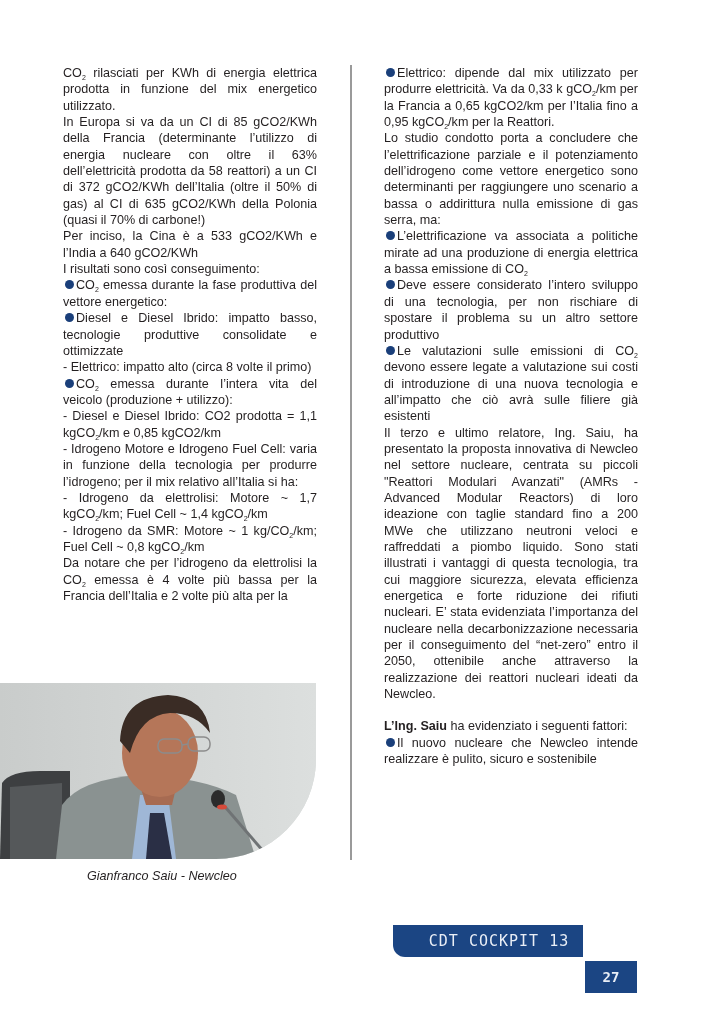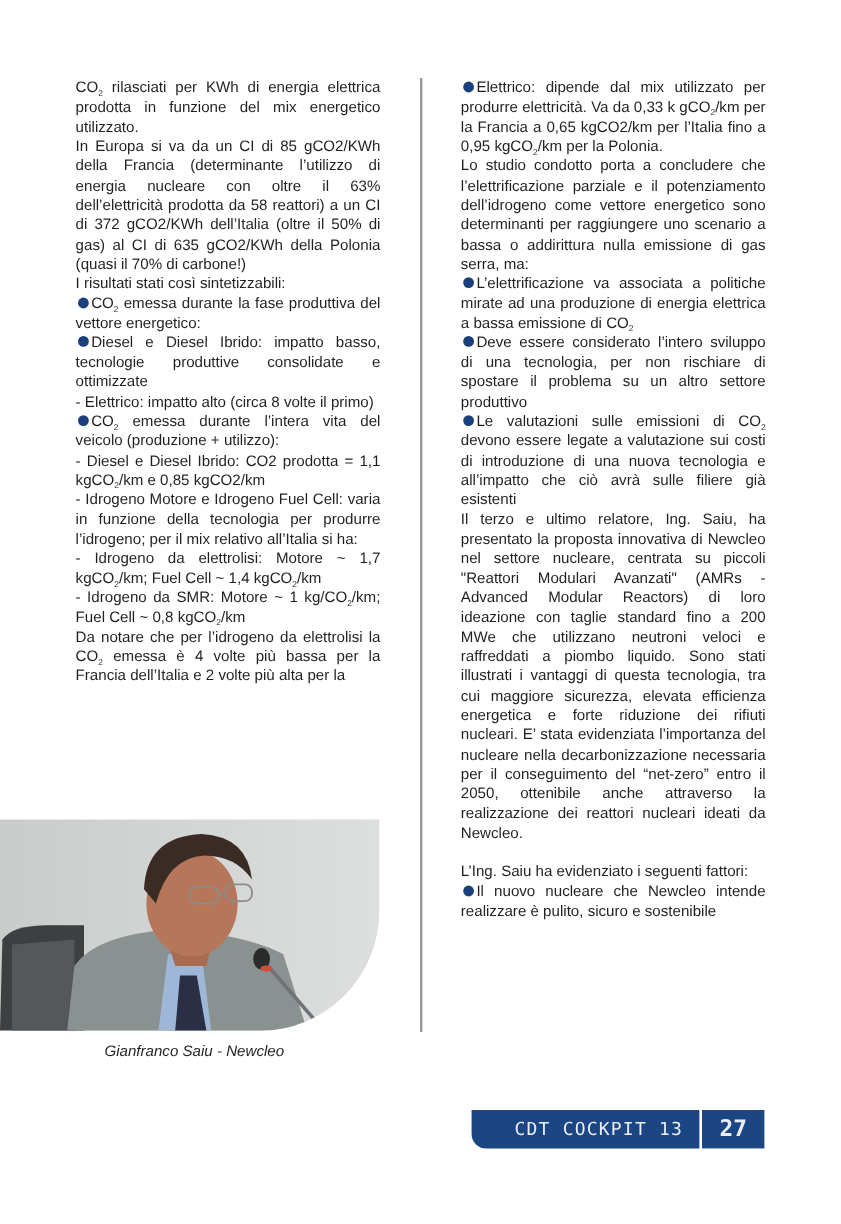--- a/index.html
+++ b/index.html
@@ -17,21 +17,21 @@
   .bullet-dot {
     display: inline-block;
     width: 9px; height: 9px;
     border-radius: 50%;
     background: #1a3f7a;
     margin-left: 2px;
     margin-right: 2px;
     vertical-align: 0px;
   }
   sub { font-size: 7px; vertical-align: -3px; line-height: 0; }
-  b { font-weight: normal; }
+  b { font-weight: bold; }
   .divider {
     position: absolute;
     left: 350px; top: 65px;
     width: 1.5px; height: 795px;
     background: #9a9a9a;
   }
   .spacer { display: block; height: 16px; }
   .photo {
     position: absolute;
     left: 0; top: 683px;
@@ -64,47 +64,48 @@
     letter-spacing: 1px;
     display: flex; align-items: center; justify-content: center;
     padding-left: 22px;
   }
   .footer-sep { width: 2px; height: 32px; background: #ffffff; }
   .footer-page {
     width: 52px; height: 32px;
     background: #1b4583;
     color: #e9eef6;
     font-family: "DejaVu Sans Mono", monospace;
-    font-size: 19px;
+    font-size: 14px;
     font-weight: bold;
-    display: flex; align-items: center; justify-content: center;
+    display: flex; align-items: center; justify-content: center; margin-top: 36px;
   }
 </style>
 </head>
 <body>
 
 <div class="col col-left">
   <span class="p"><span>CO</span><sub>2</sub><span> rilasciati per KWh di energia elettrica prodotta in funzione del mix energetico utilizzato.</span></span>
   <span class="p">In Europa si va da un CI di 85 gCO2/KWh della Francia (determinante l’utilizzo di energia nucleare con oltre il 63% dell’elettricità prodotta da 58 reattori) a un CI di 372 gCO2/KWh dell’Italia (oltre il 50% di gas) al CI di 635 gCO2/KWh della Polonia (quasi il 70% di carbone!)</span>
-  <span class="p">I risultati stati così sintetizzabili:</span>
+  <span class="p">Per inciso, la Cina è a 533 gCO2/KWh e l’India a 640 gCO2/KWh</span>
+  <span class="p">I risultati sono così conseguimento:</span>
   <span class="p"><span class="bullet-dot"></span><span>CO</span><sub>2</sub><span> emessa durante la fase produttiva del vettore energetico:</span></span>
   <span class="p"><span class="bullet-dot"></span><span>Diesel e Diesel Ibrido: impatto basso, tecnologie produttive consolidate e ottimizzate</span></span>
   <span class="p">- Elettrico: impatto alto (circa 8 volte il primo)</span>
   <span class="p"><span class="bullet-dot"></span><span>CO</span><sub>2</sub><span> emessa durante l’intera vita del veicolo (produzione + utilizzo):</span></span>
   <span class="p"><span>- Diesel e Diesel Ibrido: CO2 prodotta = 1,1 kgCO</span><sub>2</sub><span>/km e 0,85 kgCO2/km</span></span>
   <span class="p">- Idrogeno Motore e Idrogeno Fuel Cell: varia in funzione della tecnologia per produrre l’idrogeno; per il mix relativo all’Italia si ha:</span>
   <span class="p"><span>- Idrogeno da elettrolisi:  Motore ~ 1,7 kgCO</span><sub>2</sub><span>/km; Fuel Cell ~ 1,4 kgCO</span><sub>2</sub><span>/km</span></span>
   <span class="p"><span>- Idrogeno da SMR: Motore ~ 1  kg/CO</span><sub>2</sub><span>/km; Fuel Cell ~ 0,8 kgCO</span><sub>2</sub><span>/km</span></span>
   <span class="p"><span>Da notare che per l’idrogeno da elettrolisi la CO</span><sub>2</sub><span> emessa è 4 volte più bassa per la Francia dell’Italia e 2 volte più alta per la</span></span>
 </div>
 
 <div class="divider"></div>
 
 <div class="col col-right">
-  <span class="p"><span class="bullet-dot"></span><span>Elettrico: dipende dal mix utilizzato per produrre elettricità. Va da 0,33 k   gCO</span><sub>2</sub><span>/km per la Francia a 0,65 kgCO2/km per l’Italia fino a 0,95 kgCO</span><sub>2</sub><span>/km per la Polonia.</span></span>
+  <span class="p"><span class="bullet-dot"></span><span>Elettrico: dipende dal mix utilizzato per produrre elettricità. Va da 0,33 k   gCO</span><sub>2</sub><span>/km per la Francia a 0,65 kgCO2/km per l’Italia fino a 0,95 kgCO</span><sub>2</sub><span>/km per la Reattori.</span></span>
   <span class="p">Lo studio condotto porta a concludere che l’elettrificazione parziale e il potenziamento dell’idrogeno come vettore energetico sono determinanti per raggiungere uno scenario a bassa o addirittura nulla emissione di gas serra, ma:</span>
   <span class="p"><span class="bullet-dot"></span><span>L’elettrificazione va associata a politiche mirate ad una produzione di energia elettrica a bassa emissione di CO</span><sub>2</sub></span>
   <span class="p"><span class="bullet-dot"></span><span>Deve essere considerato l’intero sviluppo di una tecnologia, per non rischiare di spostare il problema su un altro settore produttivo</span></span>
   <span class="p"><span class="bullet-dot"></span><span>Le valutazioni sulle emissioni di CO</span><sub>2</sub><span> devono essere legate a valutazione sui costi di introduzione di una nuova tecnologia e all’impatto che ciò avrà sulle filiere già esistenti</span></span>
   <span class="p">Il terzo e ultimo relatore, Ing. Saiu, ha presentato la proposta innovativa di Newcleo nel settore nucleare, centrata su piccoli "Reattori Modulari Avanzati" (AMRs - Advanced Modular Reactors) di loro ideazione con taglie standard fino a 200 MWe che utilizzano neutroni veloci e raffreddati a piombo liquido. Sono stati illustrati i vantaggi di questa tecnologia, tra cui maggiore sicurezza, elevata efficienza energetica e forte riduzione dei rifiuti nucleari. E’ stata evidenziata l’importanza del nucleare nella decarbonizzazione necessaria per il conseguimento del “net-zero” entro il 2050, ottenibile anche attraverso la realizzazione dei reattori nucleari ideati da Newcleo.</span>
   <span class="spacer"></span>
   <span class="p"><b>L’Ing. Saiu</b><span> ha evidenziato i seguenti fattori:</span></span>
   <span class="p"><span class="bullet-dot"></span><span>Il nuovo nucleare che Newcleo intende realizzare è pulito, sicuro e sostenibile</span></span>
 </div>
 

